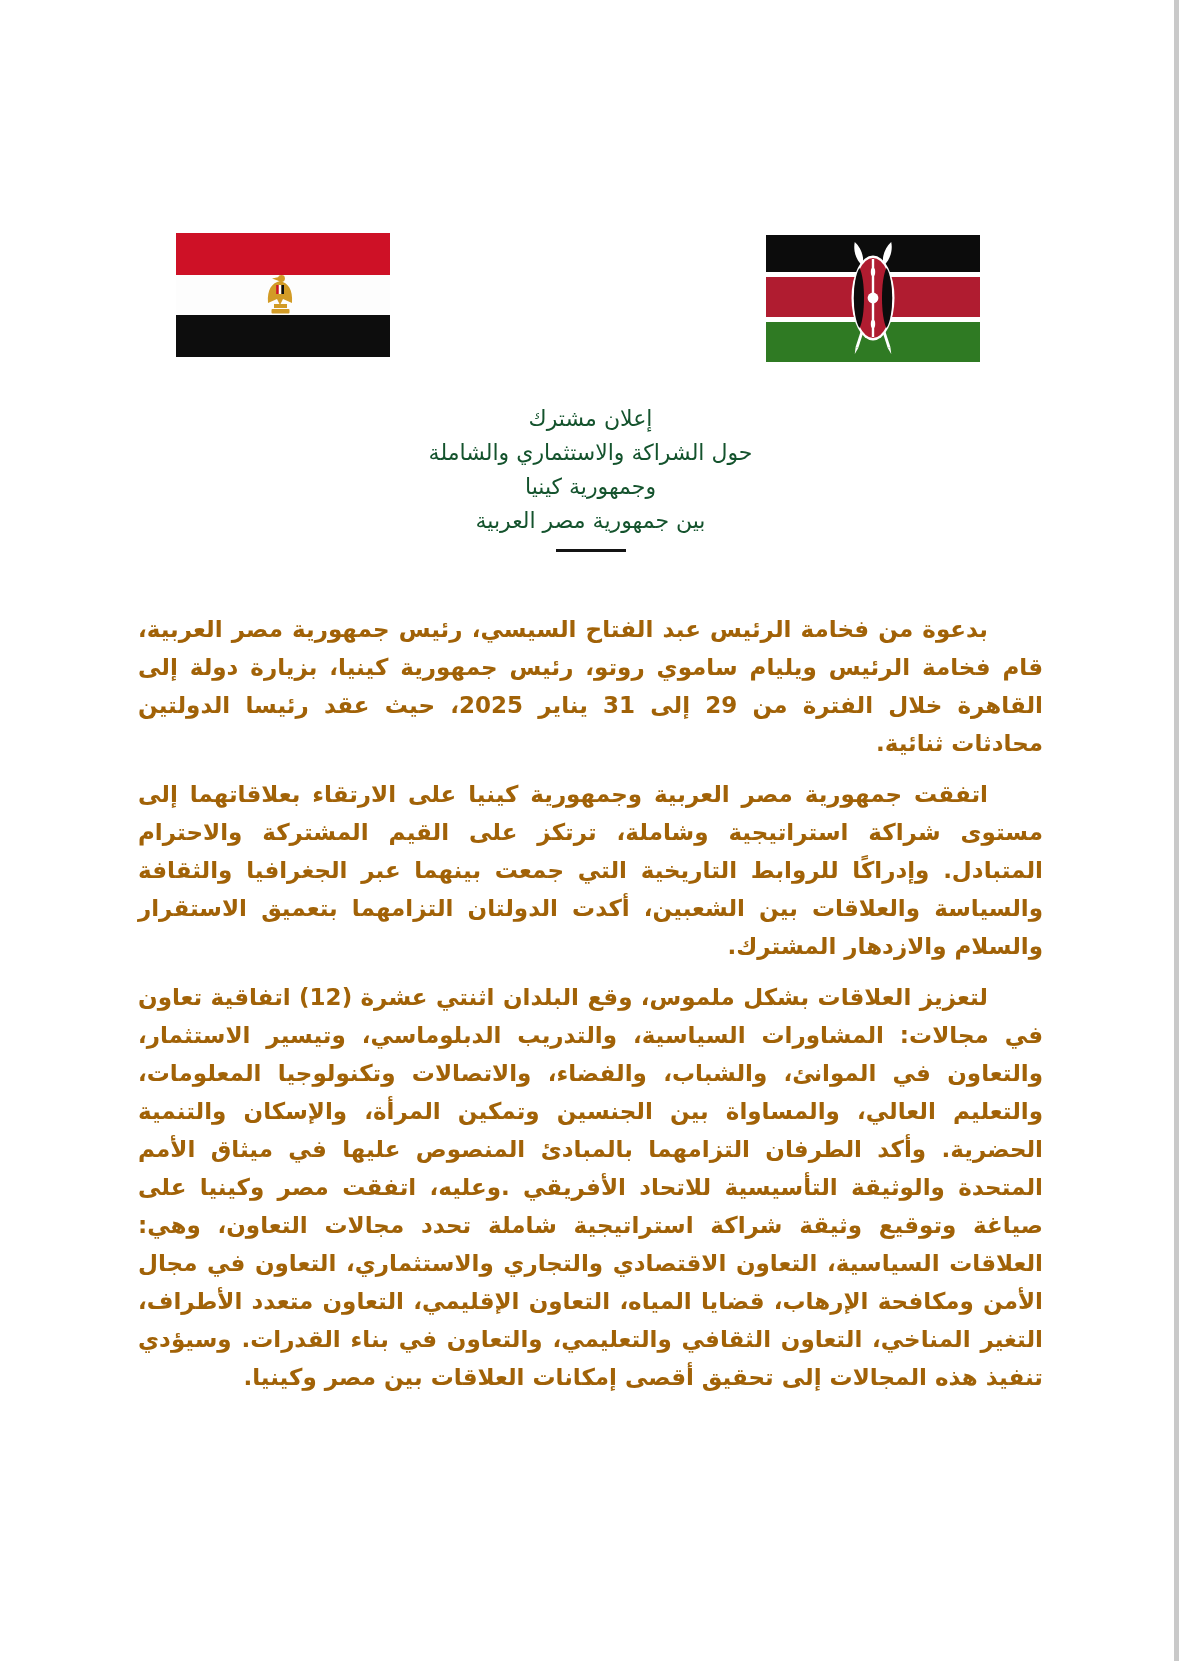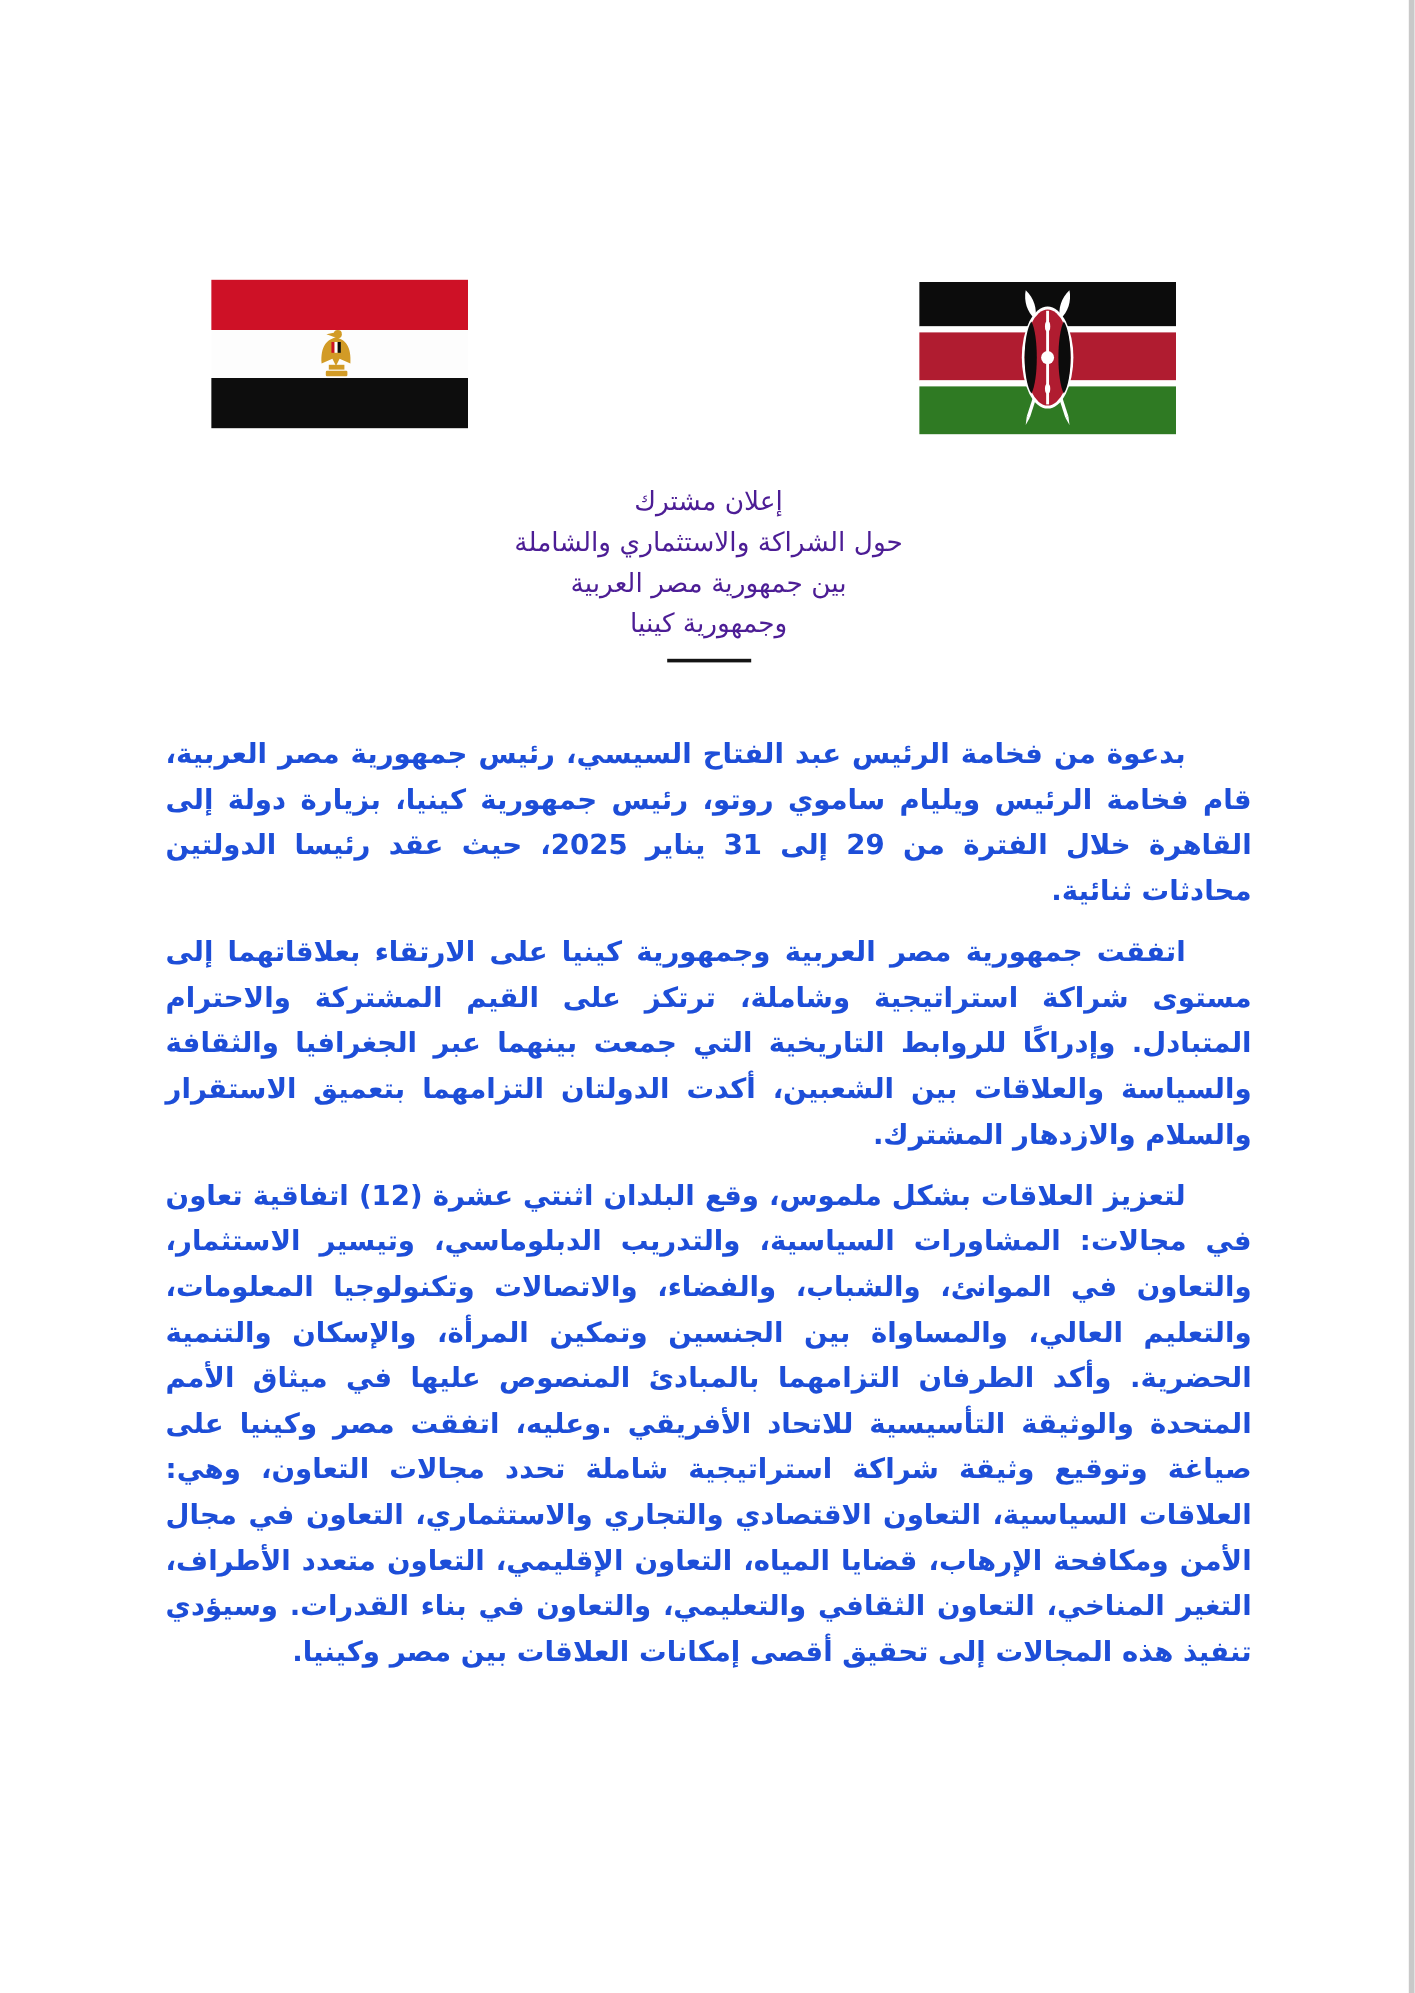--- a/index.html
+++ b/index.html
@@ -32,42 +32,42 @@
 
   .title-block {
     position: absolute;
     left: 138px;
     top: 402px;
     width: 905px;
     text-align: center;
     direction: rtl;
     font-size: 22px;
     line-height: 34px;
-    color: #4c1d95;
+    color: #14532d;
     font-weight: normal;
   }
   .title-line { white-space: nowrap; }
   .title-rule {
     width: 70px;
     height: 3px;
     background: #141414;
     margin: 11px auto 0 auto;
   }
 
   .body-text {
     position: absolute;
     left: 138px;
     top: 610px;
     width: 905px;
     direction: rtl;
     text-align: justify;
     font-weight: bold;
     font-size: 23px;
     line-height: 38px;
-    color: #1d4ed8;
+    color: #a16207;
   }
   .body-text p {
     margin: 0 0 13px 0;
     text-indent: 55px;
   }
 </style>
 </head>
 <body>
 
 <div class="page">
@@ -120,22 +120,22 @@
         <circle cx="107" cy="63" r="5.4"></circle>
         <ellipse cx="107" cy="37" rx="2.2" ry="4.2"></ellipse>
         <ellipse cx="107" cy="89" rx="2.2" ry="4.2"></ellipse>
       </g>
     </g>
   </svg>
 
   <div class="title-block">
     <div class="title-line">إعلان مشترك</div>
     <div class="title-line">حول الشراكة والاستثماري والشاملة</div>
+    <div class="title-line">وجمهورية كينيا</div>
     <div class="title-line">بين جمهورية مصر العربية</div>
-    <div class="title-line">وجمهورية كينيا</div>
     <div class="title-rule"></div>
   </div>
 
   <div class="body-text" dir="rtl">
     <p>بدعوة من فخامة الرئيس عبد الفتاح السيسي، رئيس جمهورية مصر العربية، قام فخامة الرئيس ويليام ساموي روتو، رئيس جمهورية كينيا، بزيارة دولة إلى القاهرة خلال الفترة من 29 إلى 31 يناير 2025، حيث عقد رئيسا الدولتين محادثات ثنائية.</p>
     <p>اتفقت جمهورية مصر العربية وجمهورية كينيا على الارتقاء بعلاقاتهما إلى مستوى شراكة استراتيجية وشاملة، ترتكز على القيم المشتركة والاحترام المتبادل. وإدراكًا للروابط التاريخية التي جمعت بينهما عبر الجغرافيا والثقافة والسياسة والعلاقات بين الشعبين، أكدت الدولتان التزامهما بتعميق الاستقرار والسلام والازدهار المشترك.</p>
     <p>لتعزيز العلاقات بشكل ملموس، وقع البلدان اثنتي عشرة (12) اتفاقية تعاون في مجالات: المشاورات السياسية، والتدريب الدبلوماسي، وتيسير الاستثمار، والتعاون في الموانئ، والشباب، والفضاء، والاتصالات وتكنولوجيا المعلومات، والتعليم العالي، والمساواة بين الجنسين وتمكين المرأة، والإسكان والتنمية الحضرية. وأكد الطرفان التزامهما بالمبادئ المنصوص عليها في ميثاق الأمم المتحدة والوثيقة التأسيسية للاتحاد الأفريقي .وعليه، اتفقت مصر وكينيا على صياغة وتوقيع وثيقة شراكة استراتيجية شاملة تحدد مجالات التعاون، وهي: العلاقات السياسية، التعاون الاقتصادي والتجاري والاستثماري، التعاون في مجال الأمن ومكافحة الإرهاب، قضايا المياه، التعاون الإقليمي، التعاون متعدد الأطراف، التغير المناخي، التعاون الثقافي والتعليمي، والتعاون في بناء القدرات. وسيؤدي تنفيذ هذه المجالات إلى تحقيق أقصى إمكانات العلاقات بين مصر وكينيا.</p>
   </div>
 
   <div class="edge-strip"></div>

